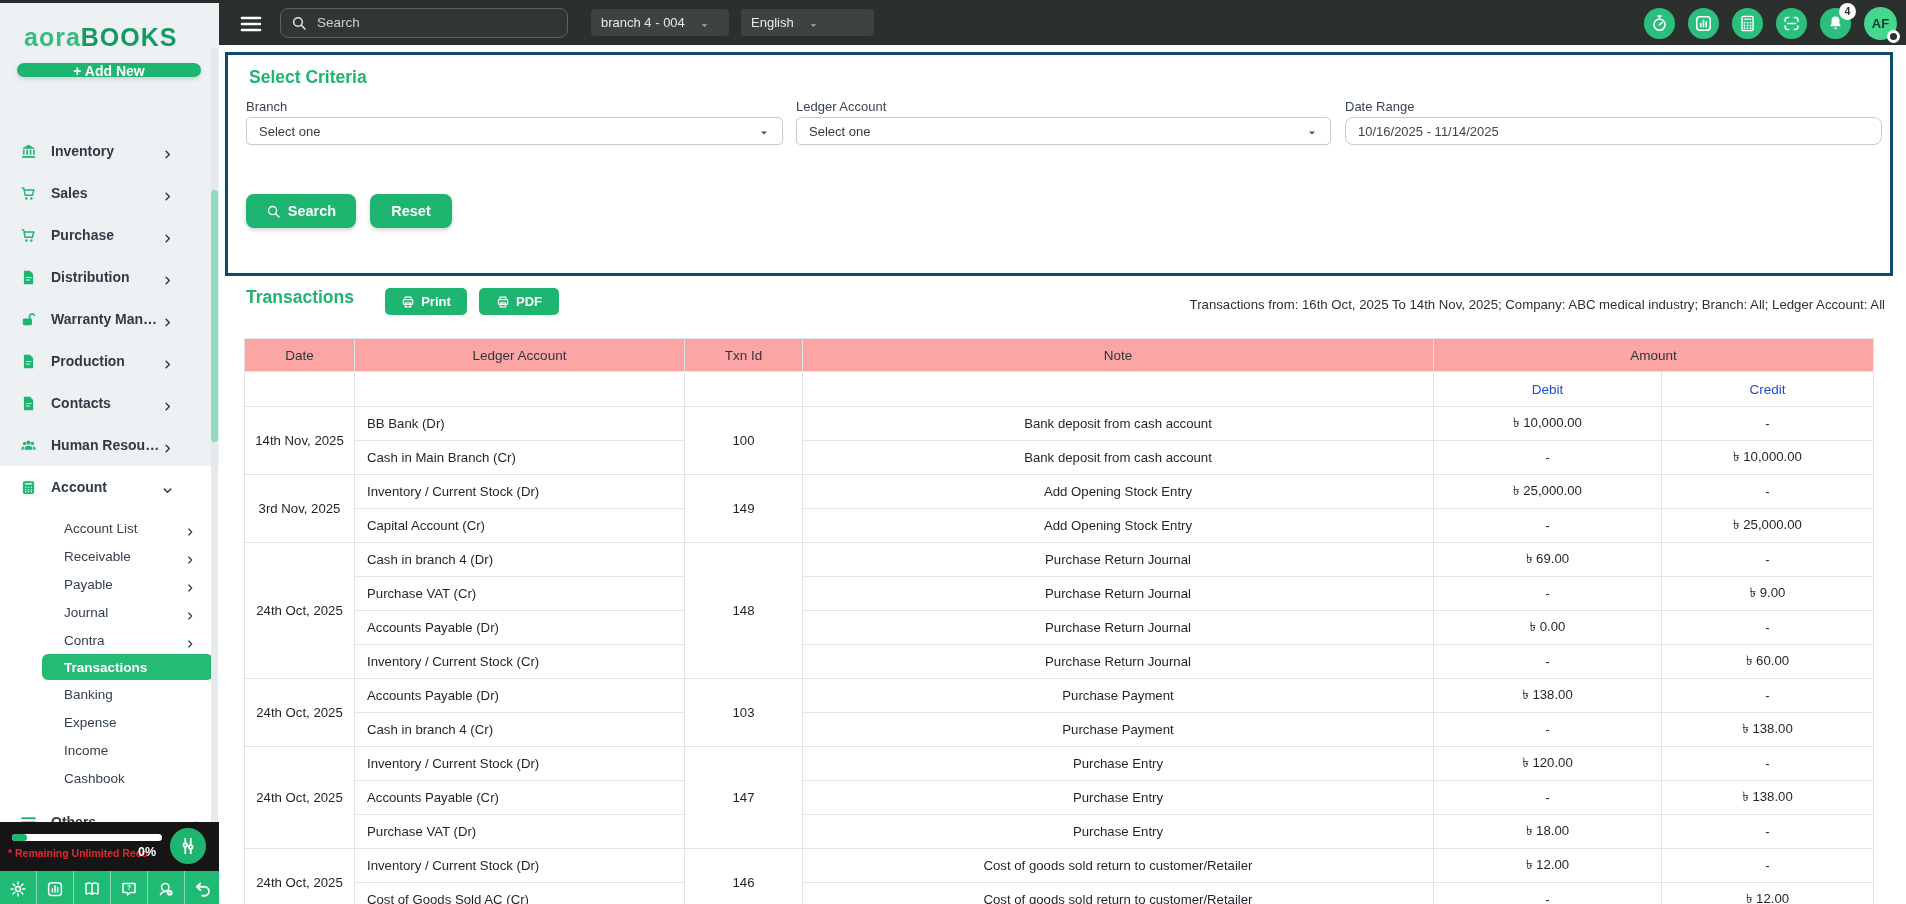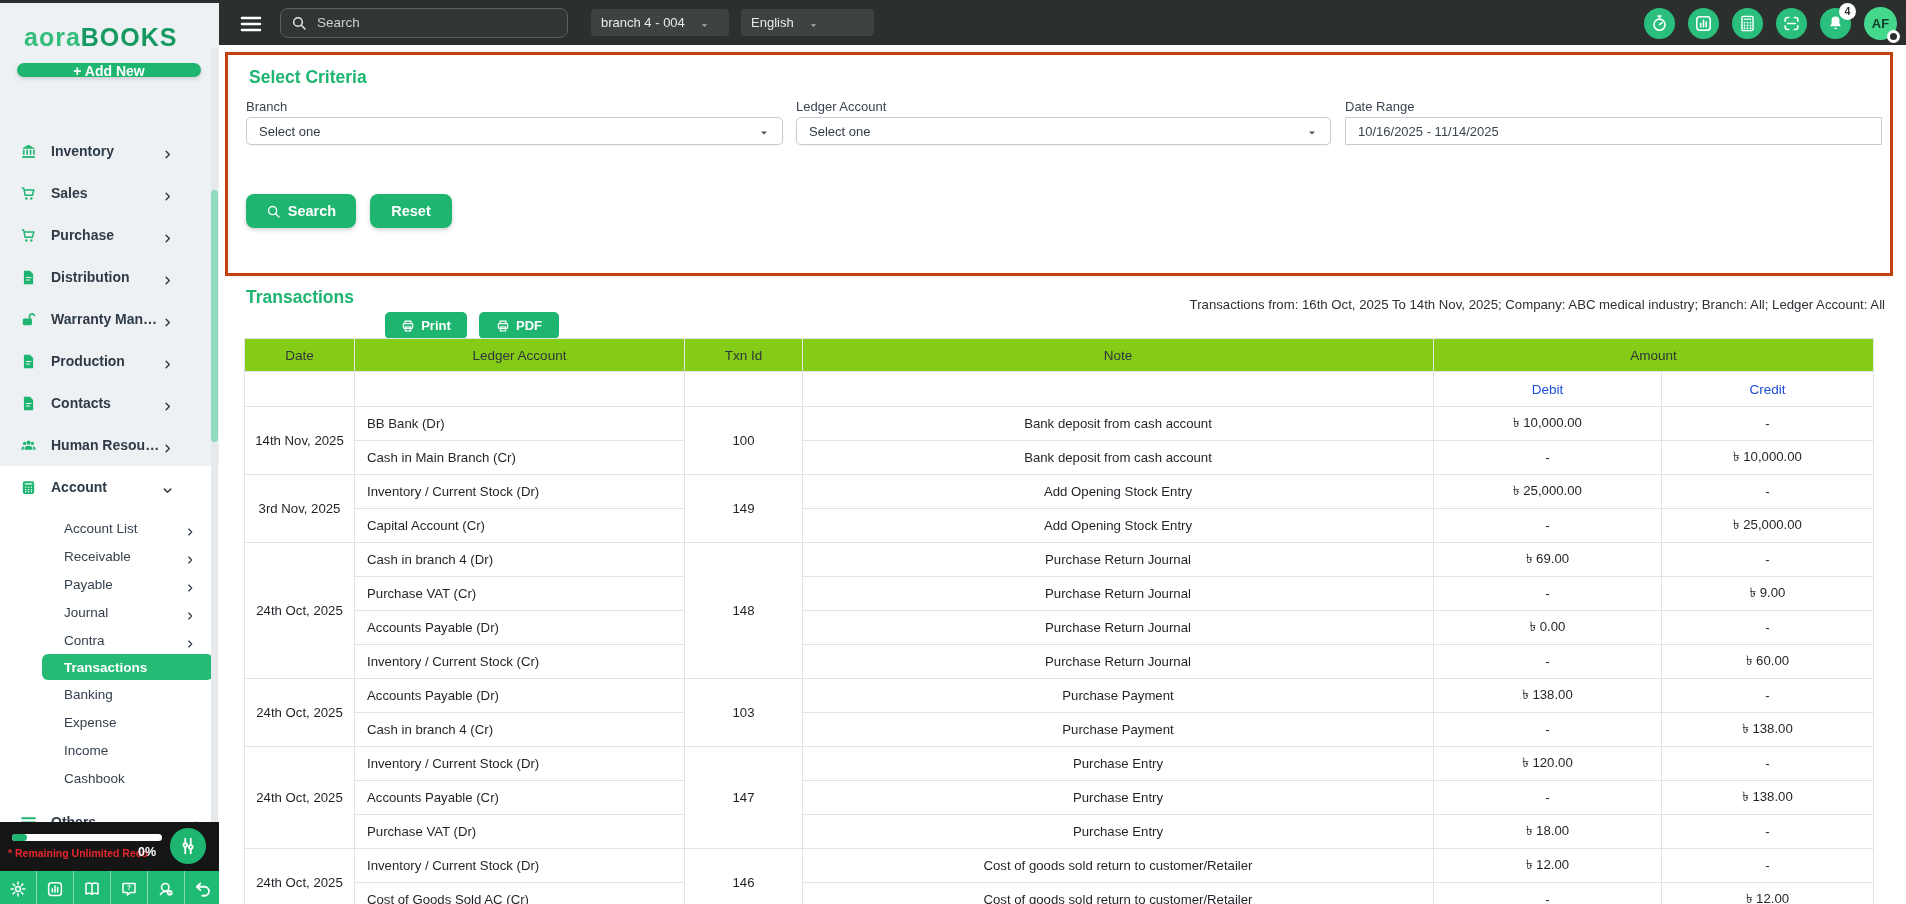--- a/index.html
+++ b/index.html
@@ -76,49 +76,49 @@
   #notif-badge { position:absolute; right:-5px; top:-5px; min-width:17px; height:17px; border-radius:50%;
     background:#fff; color:#2b302e; font-size:10.5px; font-weight:700; line-height:17px; text-align:center; }
   #avatar-btn { width:33px; height:33px; border-radius:50%; background:#43d88c; border:none; cursor:pointer;
     color:#123a26; font-size:13px; font-weight:700; position:relative; }
   #avatar-status { position:absolute; right:-3px; bottom:-3px; width:13px; height:13px; border-radius:50%;
     border:3px solid #fff; background:#2b302e; }
 
   
   #content { position:absolute; left:219px; top:45px; width:1687px; height:859px; background:#fff; }
 
-  #criteria-box { position:absolute; left:6px; top:7px; width:1668px; height:224px; border:3px solid #c2410c; background:#fff; }
+  #criteria-box { position:absolute; left:6px; top:7px; width:1668px; height:224px; border:3px solid #0c4a6e; background:#fff; }
   #criteria-title { position:absolute; left:21px; top:12px; font-size:17.5px; font-weight:700; color:#1db56f; }
   .field-label { position:absolute; top:44px; font-size:13px; color:#3a4450; }
   .select-ctl { position:absolute; top:62px; height:28px; border:1px solid #c7ccd2; border-radius:5px;
     background:#fff; display:flex; align-items:center; padding:0 12px; cursor:pointer;
     box-shadow:0 1px 2px rgba(0,0,0,.05); }
   .select-ctl .val { flex:1; font-size:13px; color:#333b44; }
   .select-ctl .car { width:12px; height:12px; color:#4a525a; }
   #daterange-input { position:absolute; top:62px; left:1117px; width:537px; height:28px; border:1px solid #c7ccd2;
-    border-radius:1px; font-size:13px; color:#3c444d; padding:0 12px; font-family:inherit; outline:none; }
+    border-radius:8px; font-size:13px; color:#3c444d; padding:0 12px; font-family:inherit; outline:none; }
   #criteria-search-btn, #criteria-reset-btn { position:absolute; top:139px; height:34px; border:none;
     border-radius:8px; background:#1db56f; color:#fff; font-size:14.5px; font-weight:700; cursor:pointer;
     font-family:inherit; box-shadow:0 2px 4px rgba(0,0,0,.18); display:flex; align-items:center; justify-content:center; gap:7px; }
   #criteria-search-btn { left:18px; width:110px; }
   #criteria-search-btn .g { width:15px; height:15px; }
   #criteria-reset-btn { left:142px; width:82px; }
 
   #tx-title { position:absolute; left:27px; top:242px; font-size:17.5px; font-weight:700; color:#1db56f; }
   .small-green-btn { position:absolute; top:243px; height:27px; border:none; border-radius:5px; background:#1db56f;
     color:#fff; font-size:13px; font-weight:700; cursor:pointer; font-family:inherit;
-    display:flex; align-items:center; justify-content:center; gap:6px;margin-top:24px; }
+    display:flex; align-items:center; justify-content:center; gap:6px; }
   .small-green-btn .g { width:14px; height:14px; }
   #print-btn { left:166px; width:82px; }
   #pdf-btn { left:260px; width:80px; }
   #tx-summary { position:absolute; right:21px; top:252px; font-size:13.2px; color:#2c3136; }
 
   #tx-table { position:absolute; left:25px; top:293px; width:1629px; border-collapse:collapse; table-layout:fixed; }
   #tx-table th, #tx-table td { border:1px solid #e0e4e8; font-weight:400; }
-  #tx-table thead tr.hrow1 th { background:#84cc16; height:33px; font-size:13.5px; color:#30363c; }
+  #tx-table thead tr.hrow1 th { background:#fca5a5; height:33px; font-size:13.5px; color:#30363c; }
   #tx-table thead tr.hrow2 th { background:#fff; height:35px; font-size:13.5px; color:#1d4ed8; }
   #tx-table td { height:34px; font-size:13.2px; color:#1f2327; text-align:center; vertical-align:middle; }
   #tx-table td.ledger-cell { text-align:left; padding-left:12px; }
 </style>
 </head>
 <body>
 
 <div id="top-edge"></div>
 
 <div id="sidebar">

